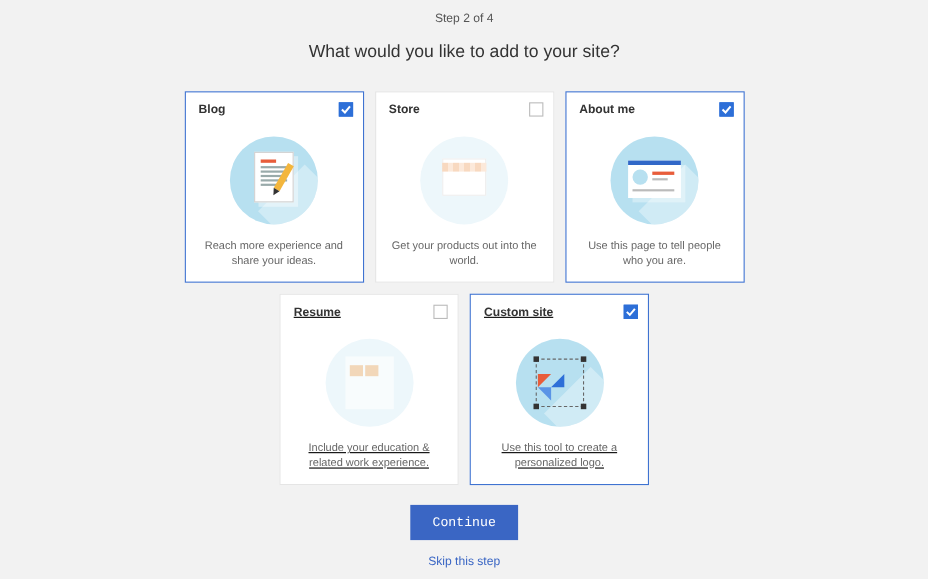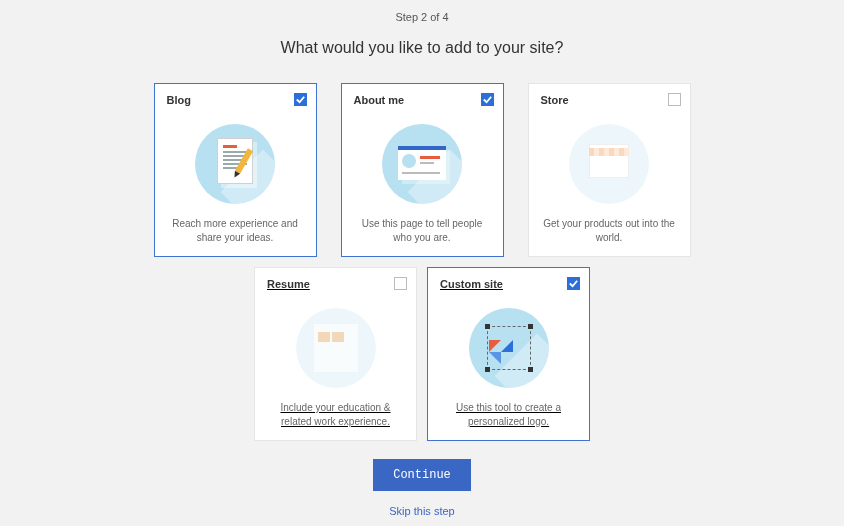--- a/index.html
+++ b/index.html
@@ -22,21 +22,21 @@
     margin-bottom: 16px;
   }
   .heading {
     font-size: 16px;
     font-weight: 400;
     color: #333;
     margin-bottom: 26px;
   }
   .grid {
     display: flex;
-    gap: 24px;
+    gap: 10px;
     margin-bottom: 10px;
   }
   .grid2 {
     display: flex;
     gap: 10px;
     margin-bottom: 18px;
     text-decoration: underline;
   }
   .card {
     width: 163px;
@@ -223,20 +223,34 @@
             <div class="blog-line" style="top:20px;width:24px;"></div>
             <div class="blog-line" style="top:24px;width:24px;"></div>
             <div class="blog-line" style="top:28px;width:18px;"></div>
           </div>
           <div class="blog-pencil"></div>
         </div>
       </div>
       <div class="card-desc">Reach more experience and share your ideas.</div>
     </div>
 
+    <div class="card">
+      <div class="card-title">Store</div>
+      <div class="checkbox">
+        
+      </div>
+      <div class="icon-area">
+        <div class="circle faded">
+          <div class="store-box"></div>
+          <div class="store-awning"></div>
+        </div>
+      </div>
+      <div class="card-desc">Get your products out into the world.</div>
+    </div>
+
     <div class="card selected">
       <div class="card-title">About me</div>
       <div class="checkbox">
         <svg viewBox="0 0 12 12">
             <path d="M2 6 L5 9 L10 3" stroke="#fff" stroke-width="2" fill="none"></path>
           </svg>
       </div>
       <div class="icon-area">
         <div class="circle">
           <div class="shadow-slice"></div>
@@ -244,34 +258,20 @@
             <div class="about-avatar"></div>
             <div class="about-line1"></div>
             <div class="about-line2"></div>
             <div class="about-line3"></div>
           </div>
         </div>
       </div>
       <div class="card-desc">Use this page to tell people who you are.</div>
     </div>
 
-    <div class="card">
-      <div class="card-title">Store</div>
-      <div class="checkbox">
-        
-      </div>
-      <div class="icon-area">
-        <div class="circle faded">
-          <div class="store-box"></div>
-          <div class="store-awning"></div>
-        </div>
-      </div>
-      <div class="card-desc">Get your products out into the world.</div>
-    </div>
-
   </div>
 
   <div class="grid2">
 
     <div class="card">
       <div class="card-title">Resume</div>
       <div class="checkbox">
         
       </div>
       <div class="icon-area">

